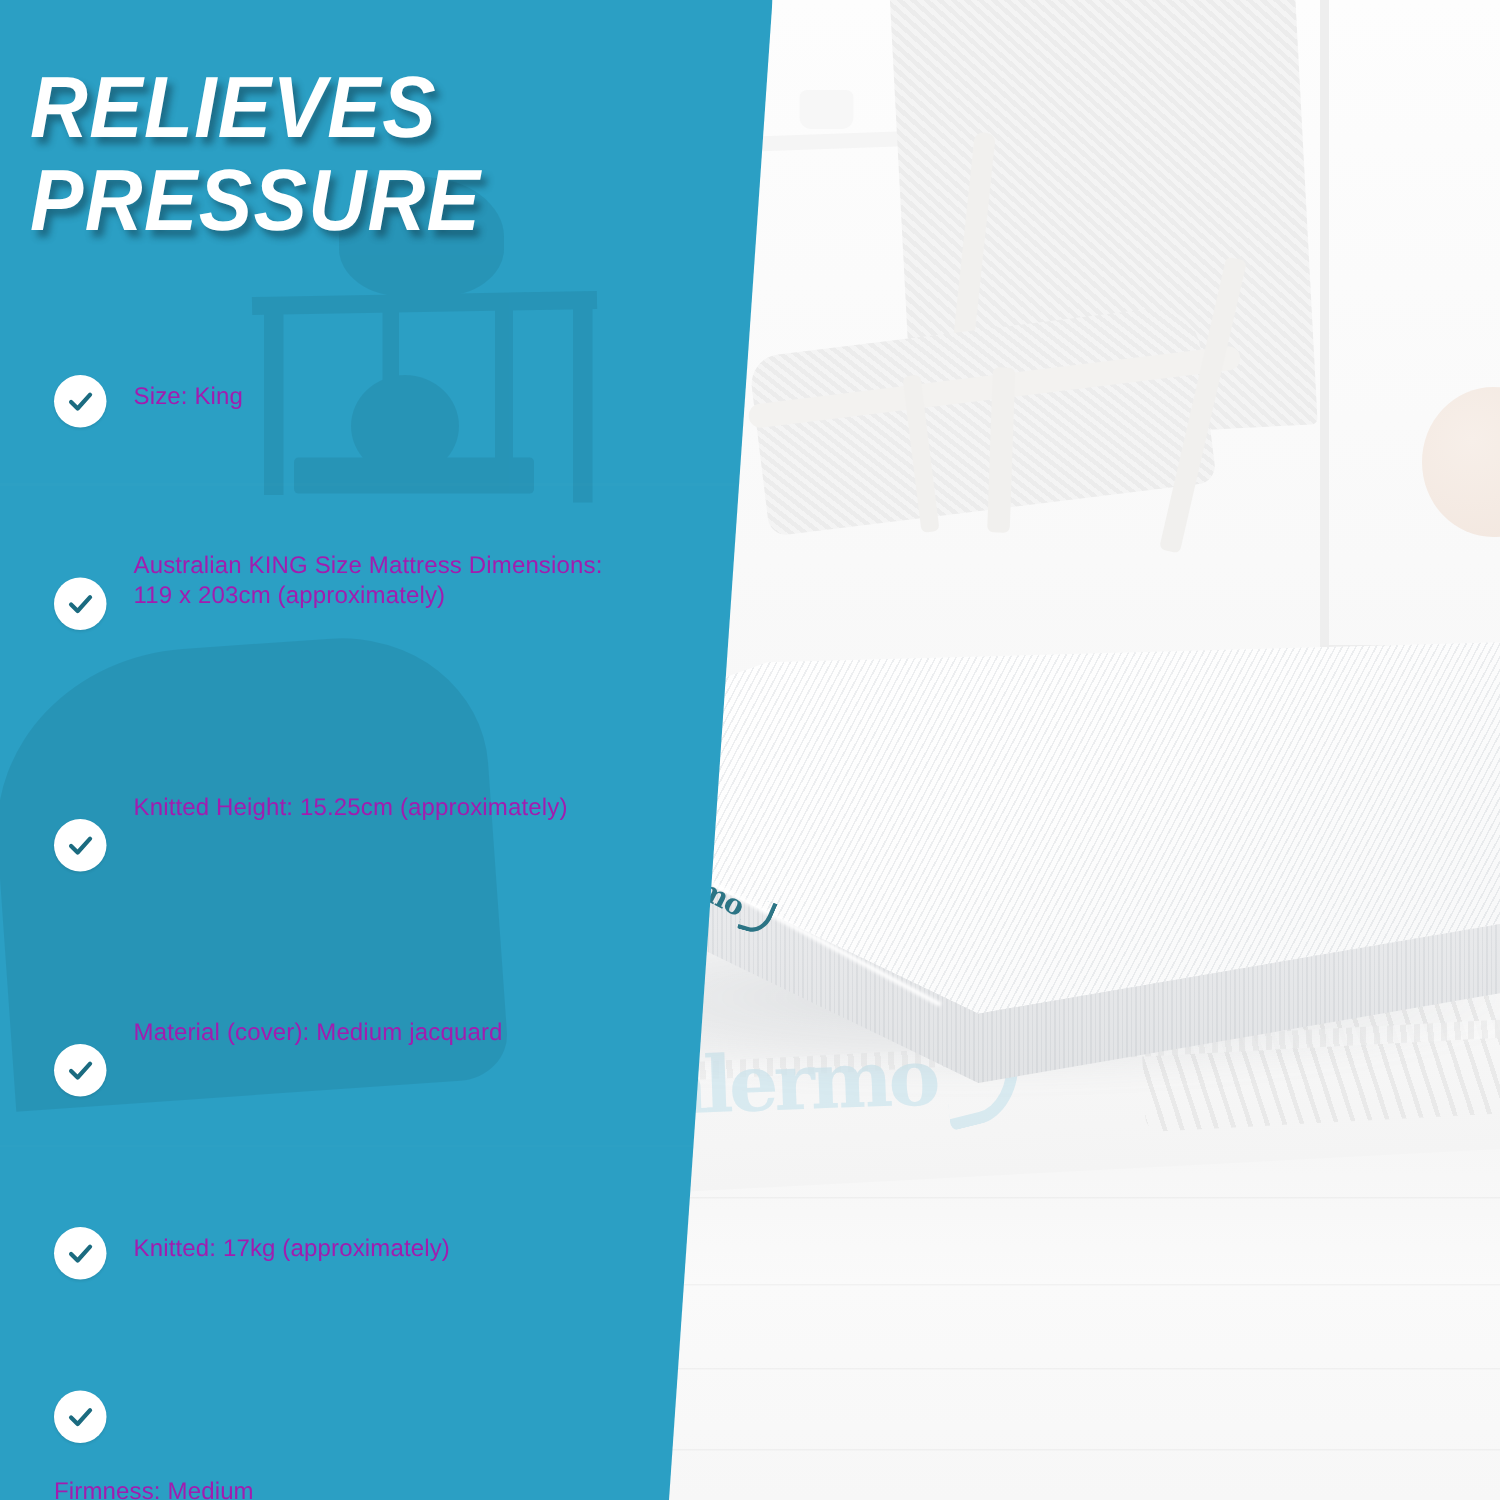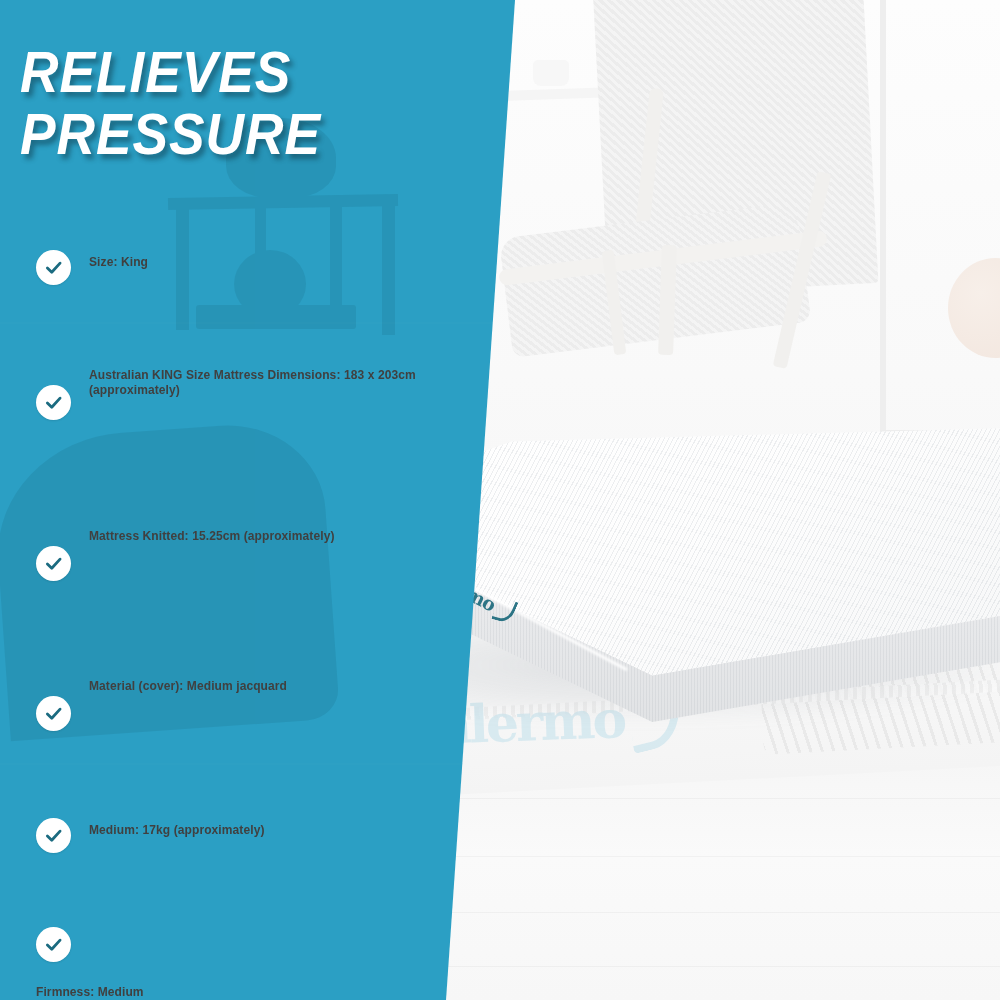--- a/index.html
+++ b/index.html
@@ -113,21 +113,21 @@
      text-shadow:4px 5px 5px rgba(10,45,58,.45);
   }
   .hl2{margin-top:6px;}
 
   
   .features{position:absolute;left:0;top:250px;width:460px;}
   .feat{position:relative;display:flex;align-items:flex-start;gap:18px;padding-left:36px;}
   .feat .tick{flex:0 0 auto;width:35px;height:35px;border-radius:50%;background:#ffffff;
      display:flex;align-items:center;justify-content:center;box-shadow:0 1px 2px rgba(0,0,0,.10);}
   .feat .tick svg{display:block;}
-  .feat .txt{font-size:12px;font-weight:bold;color:#404040;line-height:1.28;
+  .feat .txt{font-size:16px;font-weight:normal;color:#a21caf;line-height:1.28;
      max-width:330px;padding-top:5px;letter-spacing:.1px;}
 
   .f1{top:0px;}
   .f2{top:78px;}
   .f3{top:182px;}
   .f4{top:275px;}
   .f5{top:362px;}
   .f6{top:436px;flex-direction:column;}
   .f2 .tick,.f3 .tick,.f4 .tick{margin-top:22px;}
 </style>
@@ -218,48 +218,48 @@
       </span>
       <span class="txt">Size: King</span>
     </div>
 
     <div class="feat f2">
       <span class="tick">
         <svg width="21" height="21" viewBox="0 0 24 24">
             <path d="M5 12.5 L10 17.5 L19.5 7" fill="none" stroke="#1b6b80" stroke-width="3.2" stroke-linecap="round" stroke-linejoin="round"></path>
           </svg>
       </span>
-      <span class="txt">Australian KING Size Mattress Dimensions: 183 x 203cm (approximately)</span>
+      <span class="txt">Australian KING Size Mattress Dimensions: 119 x 203cm (approximately)</span>
     </div>
 
     <div class="feat f3">
       <span class="tick">
         <svg width="21" height="21" viewBox="0 0 24 24">
             <path d="M5 12.5 L10 17.5 L19.5 7" fill="none" stroke="#1b6b80" stroke-width="3.2" stroke-linecap="round" stroke-linejoin="round"></path>
           </svg>
       </span>
-      <span class="txt">Mattress Knitted: 15.25cm (approximately)</span>
+      <span class="txt">Knitted Height: 15.25cm (approximately)</span>
     </div>
 
     <div class="feat f4">
       <span class="tick">
         <svg width="21" height="21" viewBox="0 0 24 24">
             <path d="M5 12.5 L10 17.5 L19.5 7" fill="none" stroke="#1b6b80" stroke-width="3.2" stroke-linecap="round" stroke-linejoin="round"></path>
           </svg>
       </span>
       <span class="txt">Material (cover): Medium jacquard</span>
     </div>
 
     <div class="feat f5">
       <span class="tick">
         <svg width="21" height="21" viewBox="0 0 24 24">
             <path d="M5 12.5 L10 17.5 L19.5 7" fill="none" stroke="#1b6b80" stroke-width="3.2" stroke-linecap="round" stroke-linejoin="round"></path>
           </svg>
       </span>
-      <span class="txt">Medium: 17kg (approximately)</span>
+      <span class="txt">Knitted: 17kg (approximately)</span>
     </div>
 
     <div class="feat f6">
       <span class="tick">
         <svg width="21" height="21" viewBox="0 0 24 24">
             <path d="M5 12.5 L10 17.5 L19.5 7" fill="none" stroke="#1b6b80" stroke-width="3.2" stroke-linecap="round" stroke-linejoin="round"></path>
           </svg>
       </span>
       <span class="txt">Firmness: Medium</span>
     </div>

